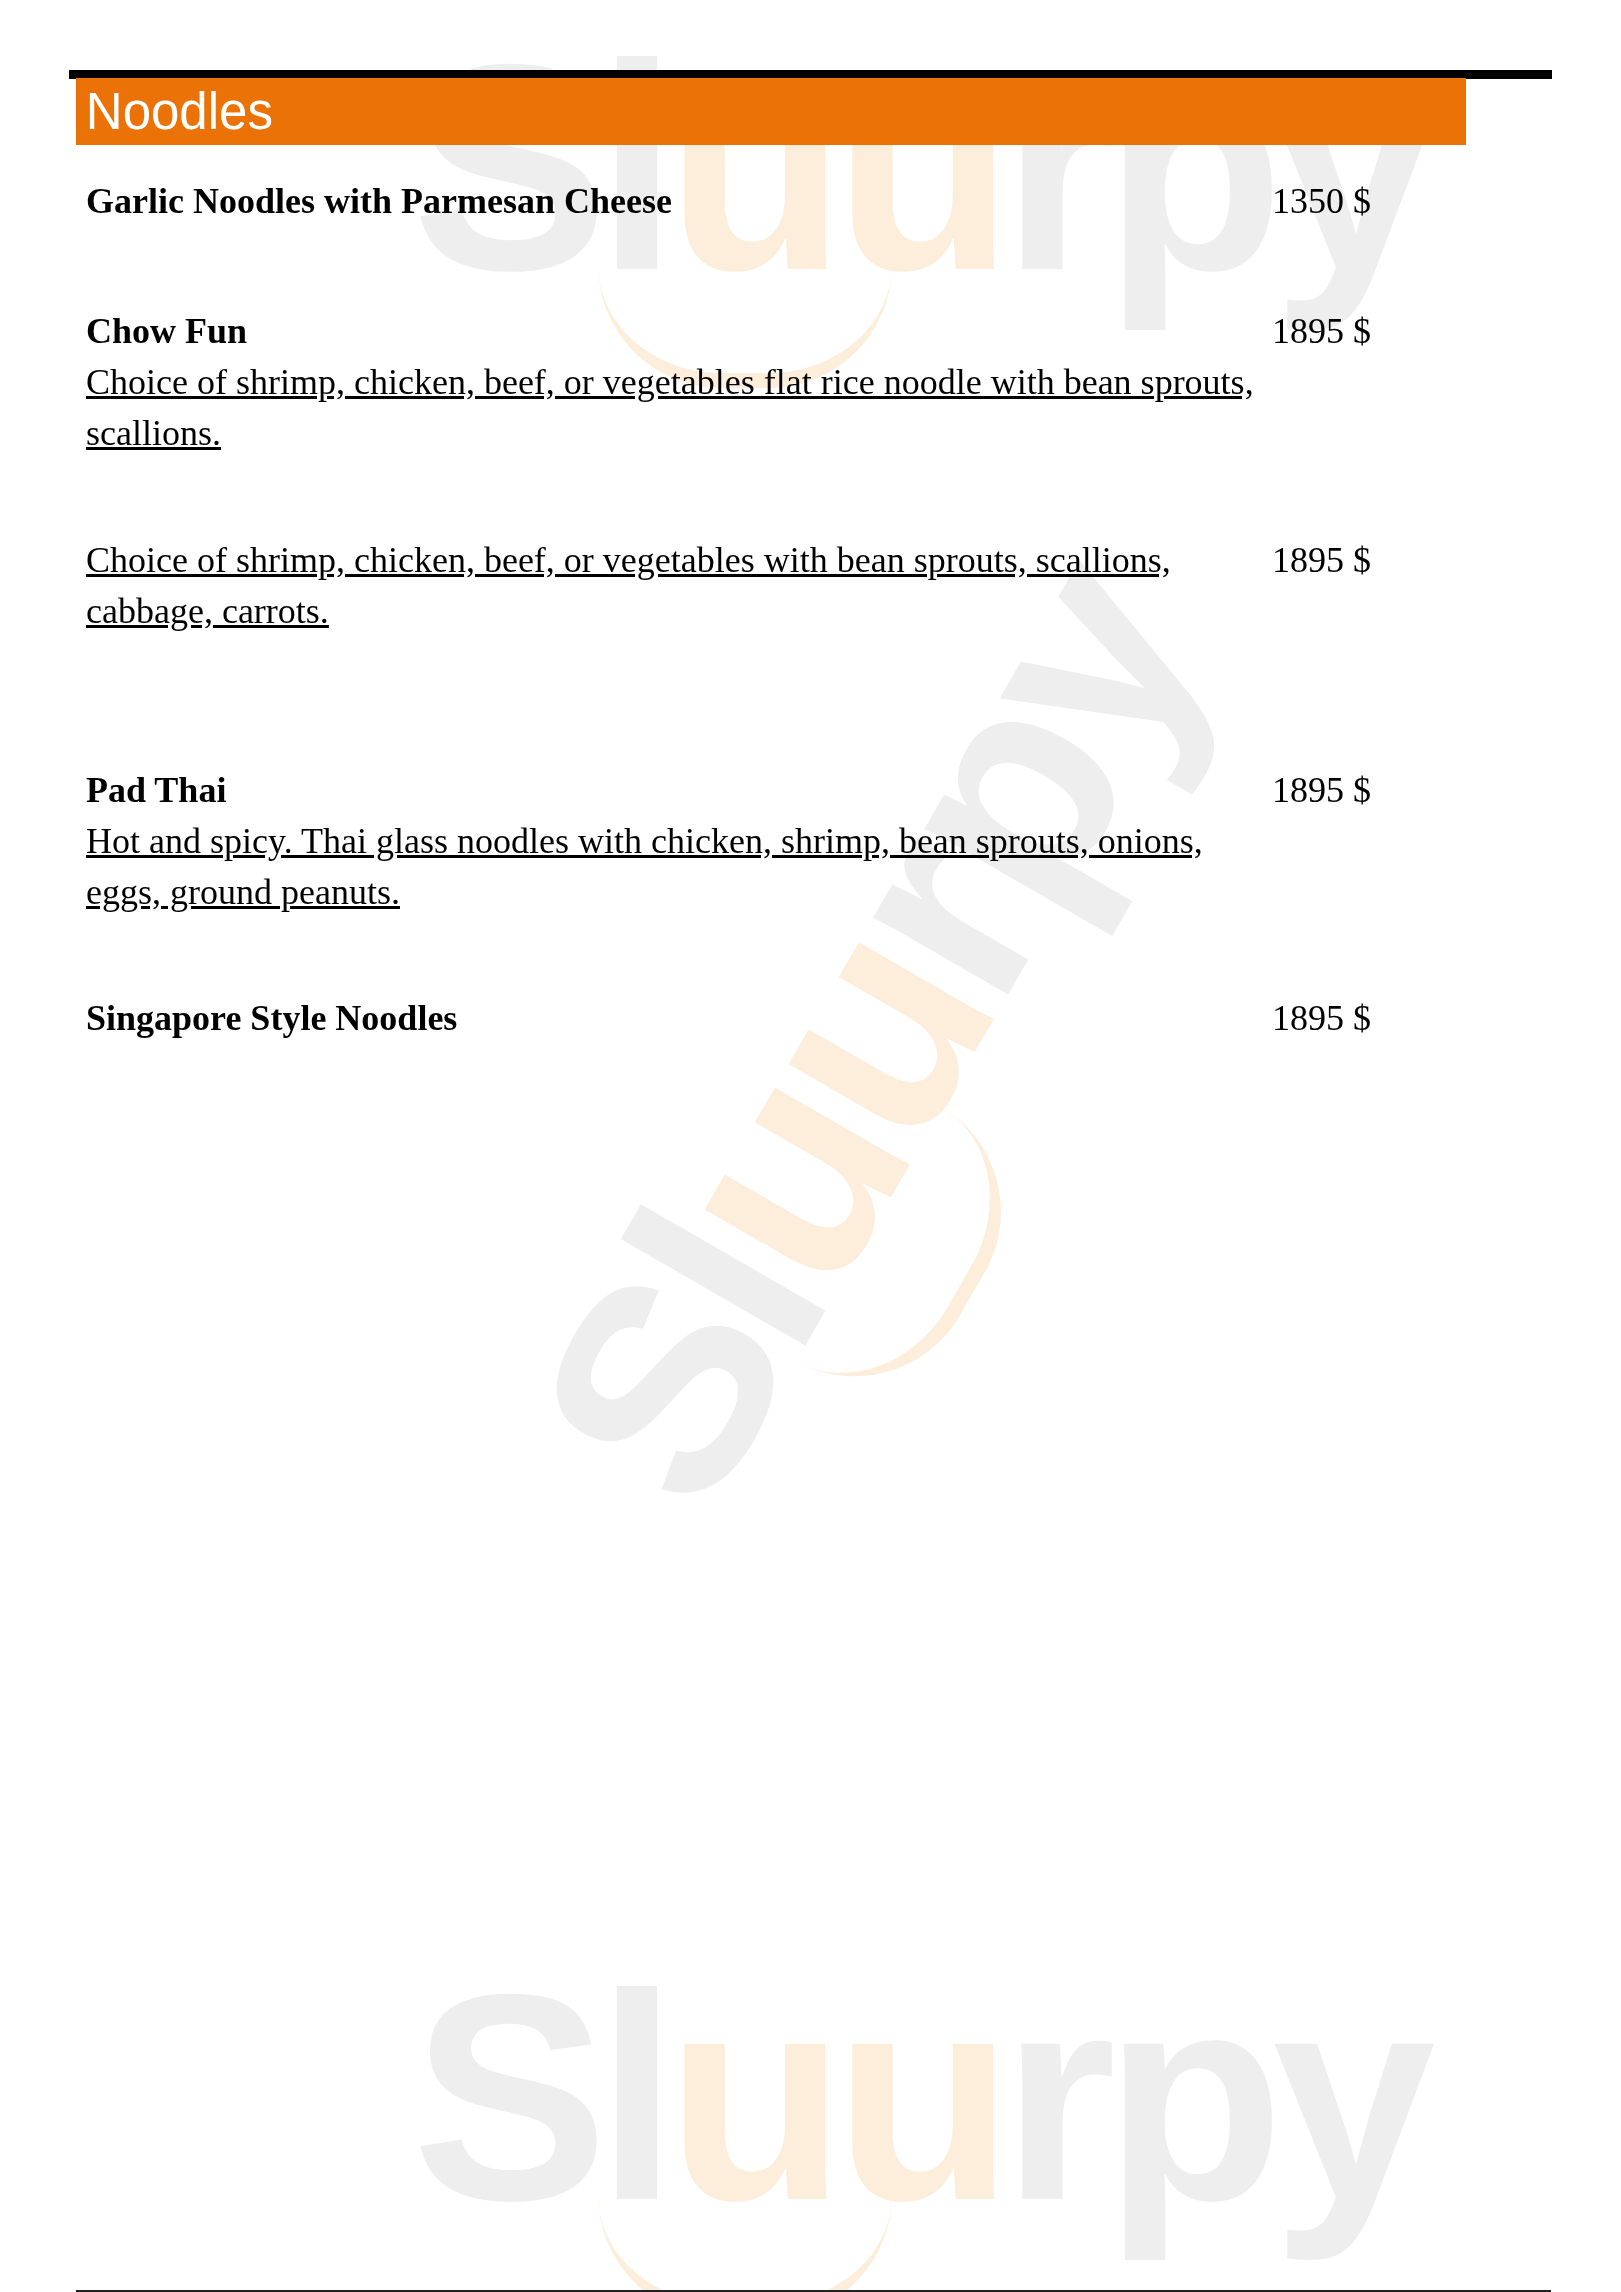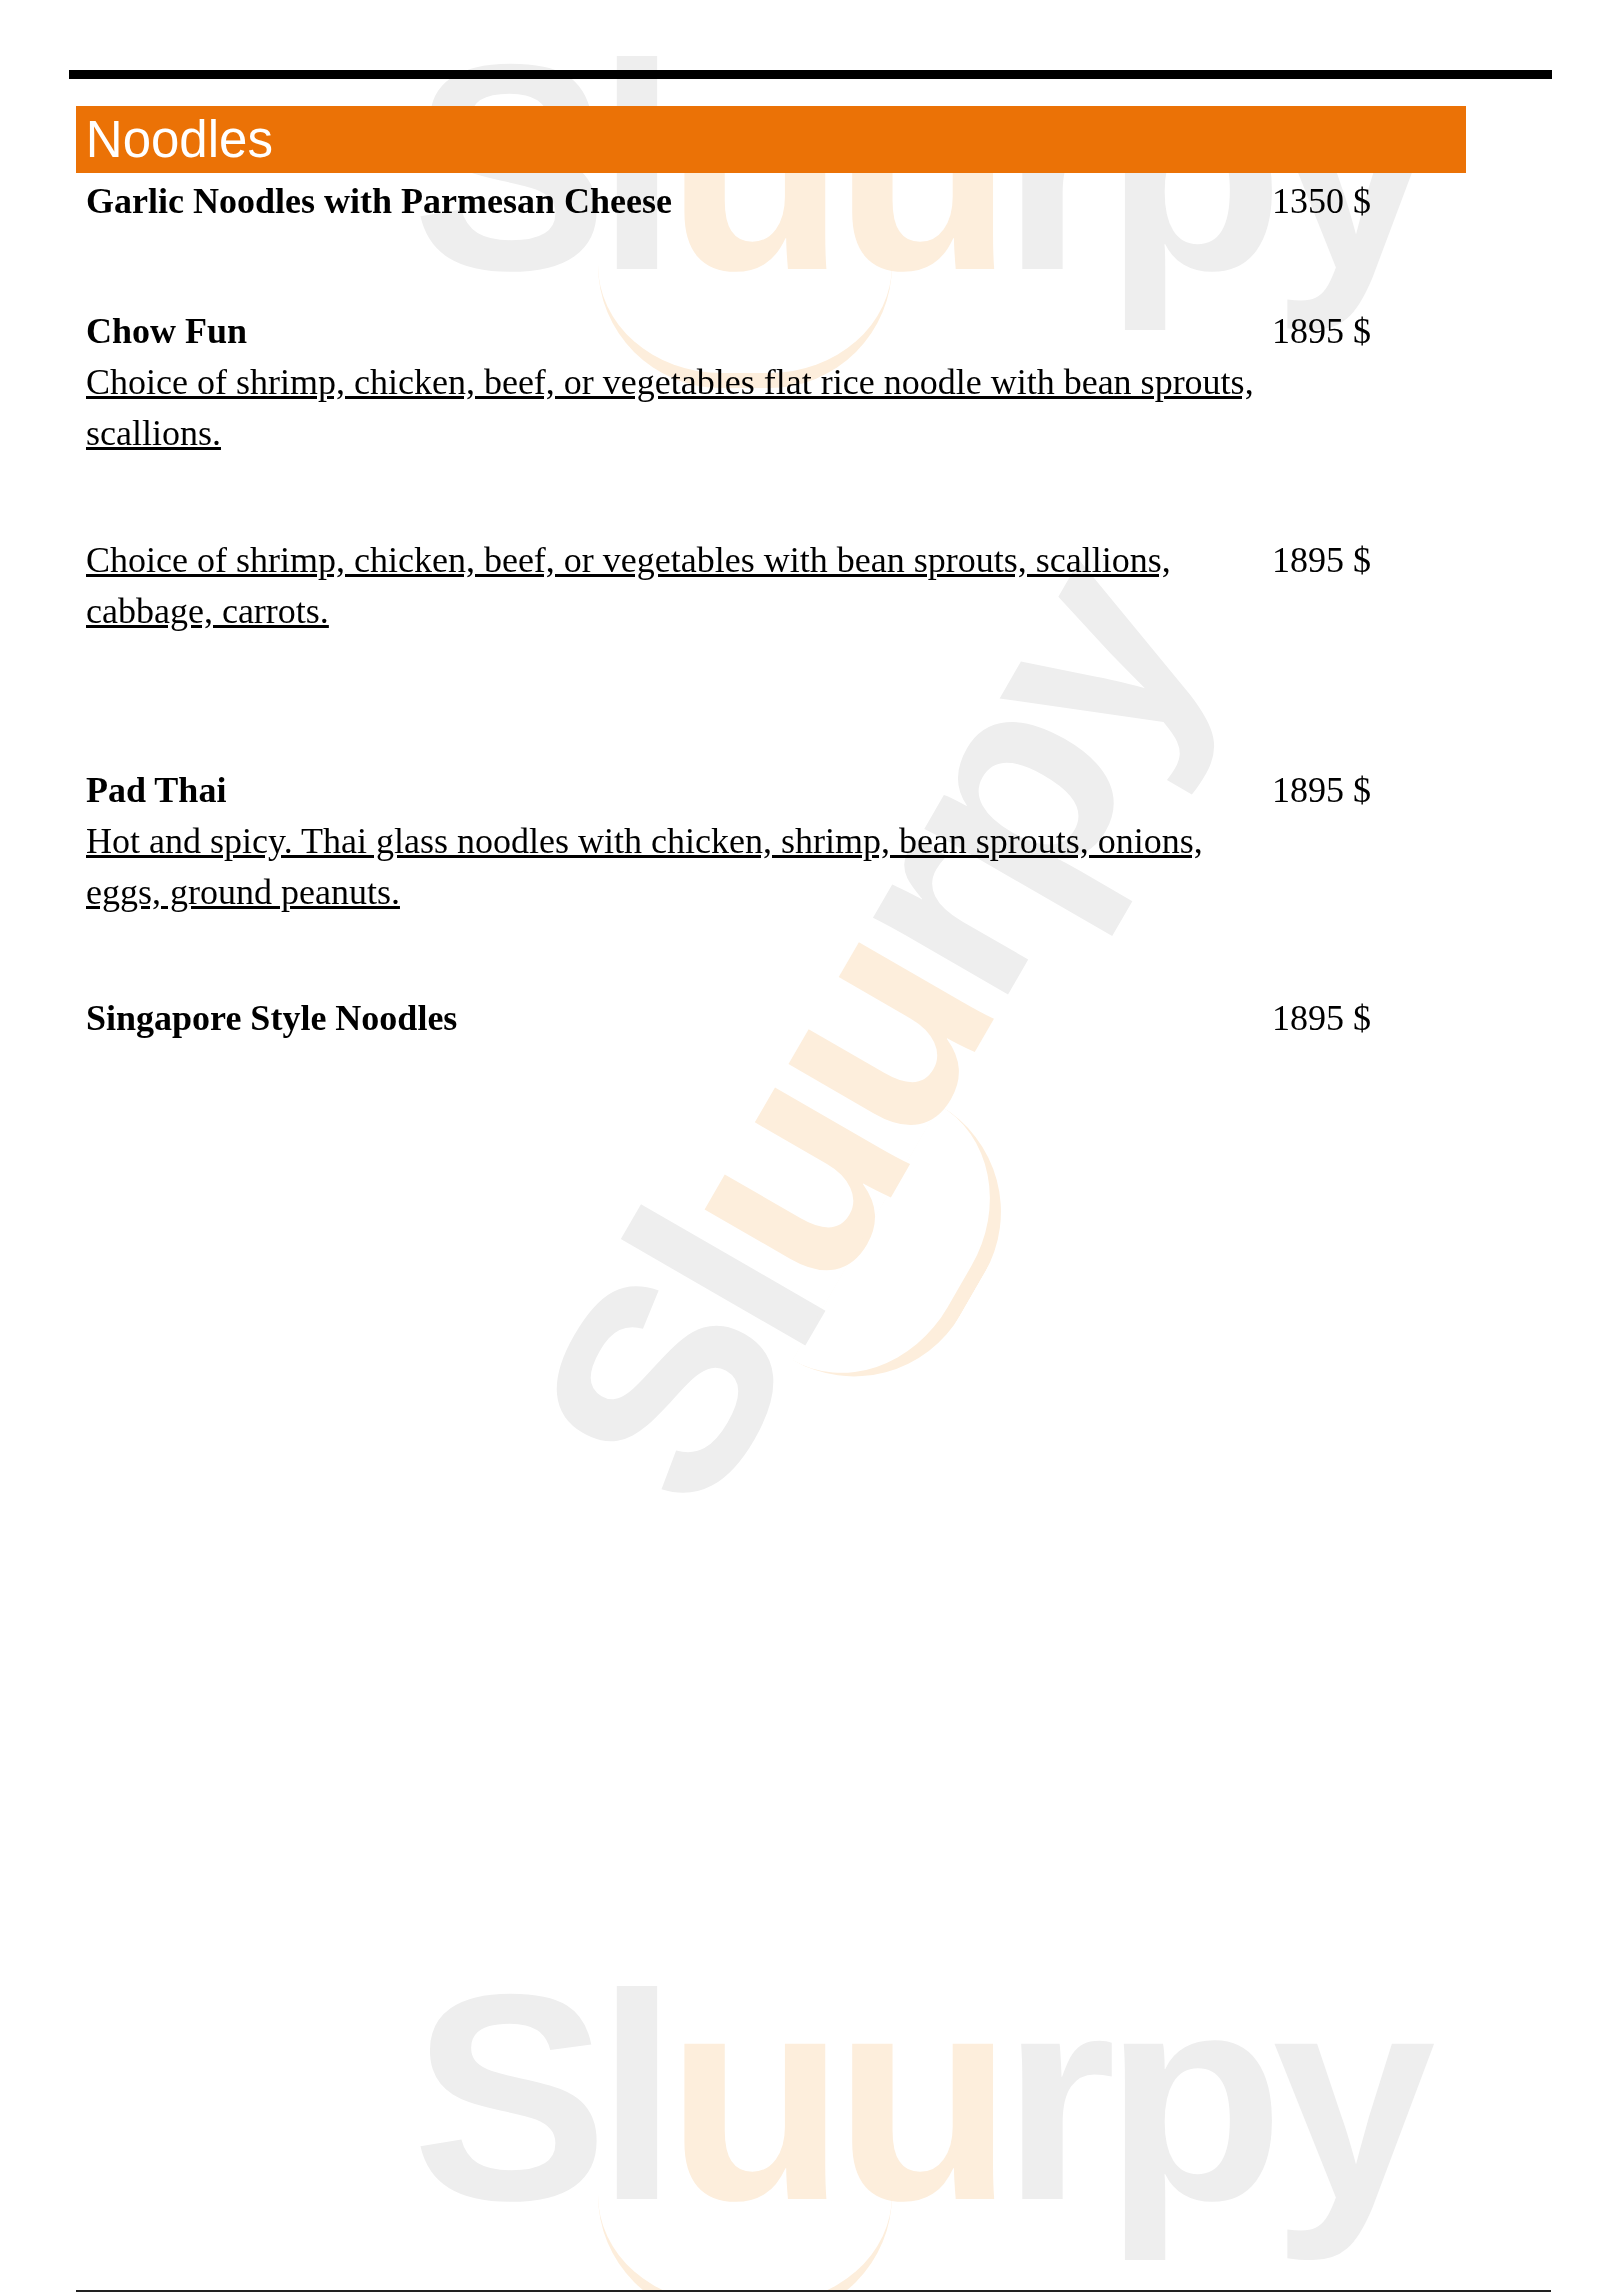--- a/index.html
+++ b/index.html
@@ -7,21 +7,21 @@
   .wm { position: absolute; font-family: "Liberation Sans", sans-serif; font-weight: bold;
         font-size: 294px; letter-spacing: -11.8px; line-height: 1; white-space: nowrap; z-index: 0; }
   .wm .g { color: #eeeeee; }
   .wm .o { color: #fdeedc; }
   .wm .smile { position: absolute; left: 186px; top: 245px; width: 294px; height: 108px;
                border-bottom: 15.7px solid #fdeedc; border-radius: 0 0 147px 147px; }
   .wm1 { left: 412px; top: 19.6px; }
   .wm2 { left: 461px; top: 961px; transform: rotate(-60deg); transform-origin: 392px 196px; }
   .wm3 { left: 412px; top: 1950px; }
   .topbar { position: absolute; left: 69px; top: 70px; width: 1483px; height: 8.8px; background: #000; z-index: 1; }
-  .header { position: absolute; left: 76px; top: 78px; width: 1390px; height: 67px; background: #eb7206; z-index: 1; margin-top: 28px; }
+  .header { position: absolute; left: 76px; top: 78px; width: 1390px; height: 67px; background: #eb7206; z-index: 1; }
   .header-title { position: absolute; left: 9.8px; top: 4.9px; font-family: "Liberation Sans", sans-serif;
                   font-size: 51px; color: #ffffff; line-height: 57px; }
   .item { position: absolute; left: 86px; width: 1304px; z-index: 2;
           font-family: "Liberation Serif", serif; font-size: 36px; line-height: 51px; color: #000; }
   .item-name { display: block; font-weight: bold; }
   .item-desc { display: block; width: 1176px; text-decoration: underline; }
   .item-price { position: absolute; left: 1186px; top: 0; white-space: nowrap; text-align: center; }
   .bottomline { position: absolute; left: 76px; top: 2290px; width: 1475px; height: 2.9px; background: #222; z-index: 1; }
 </style>
 </head>

